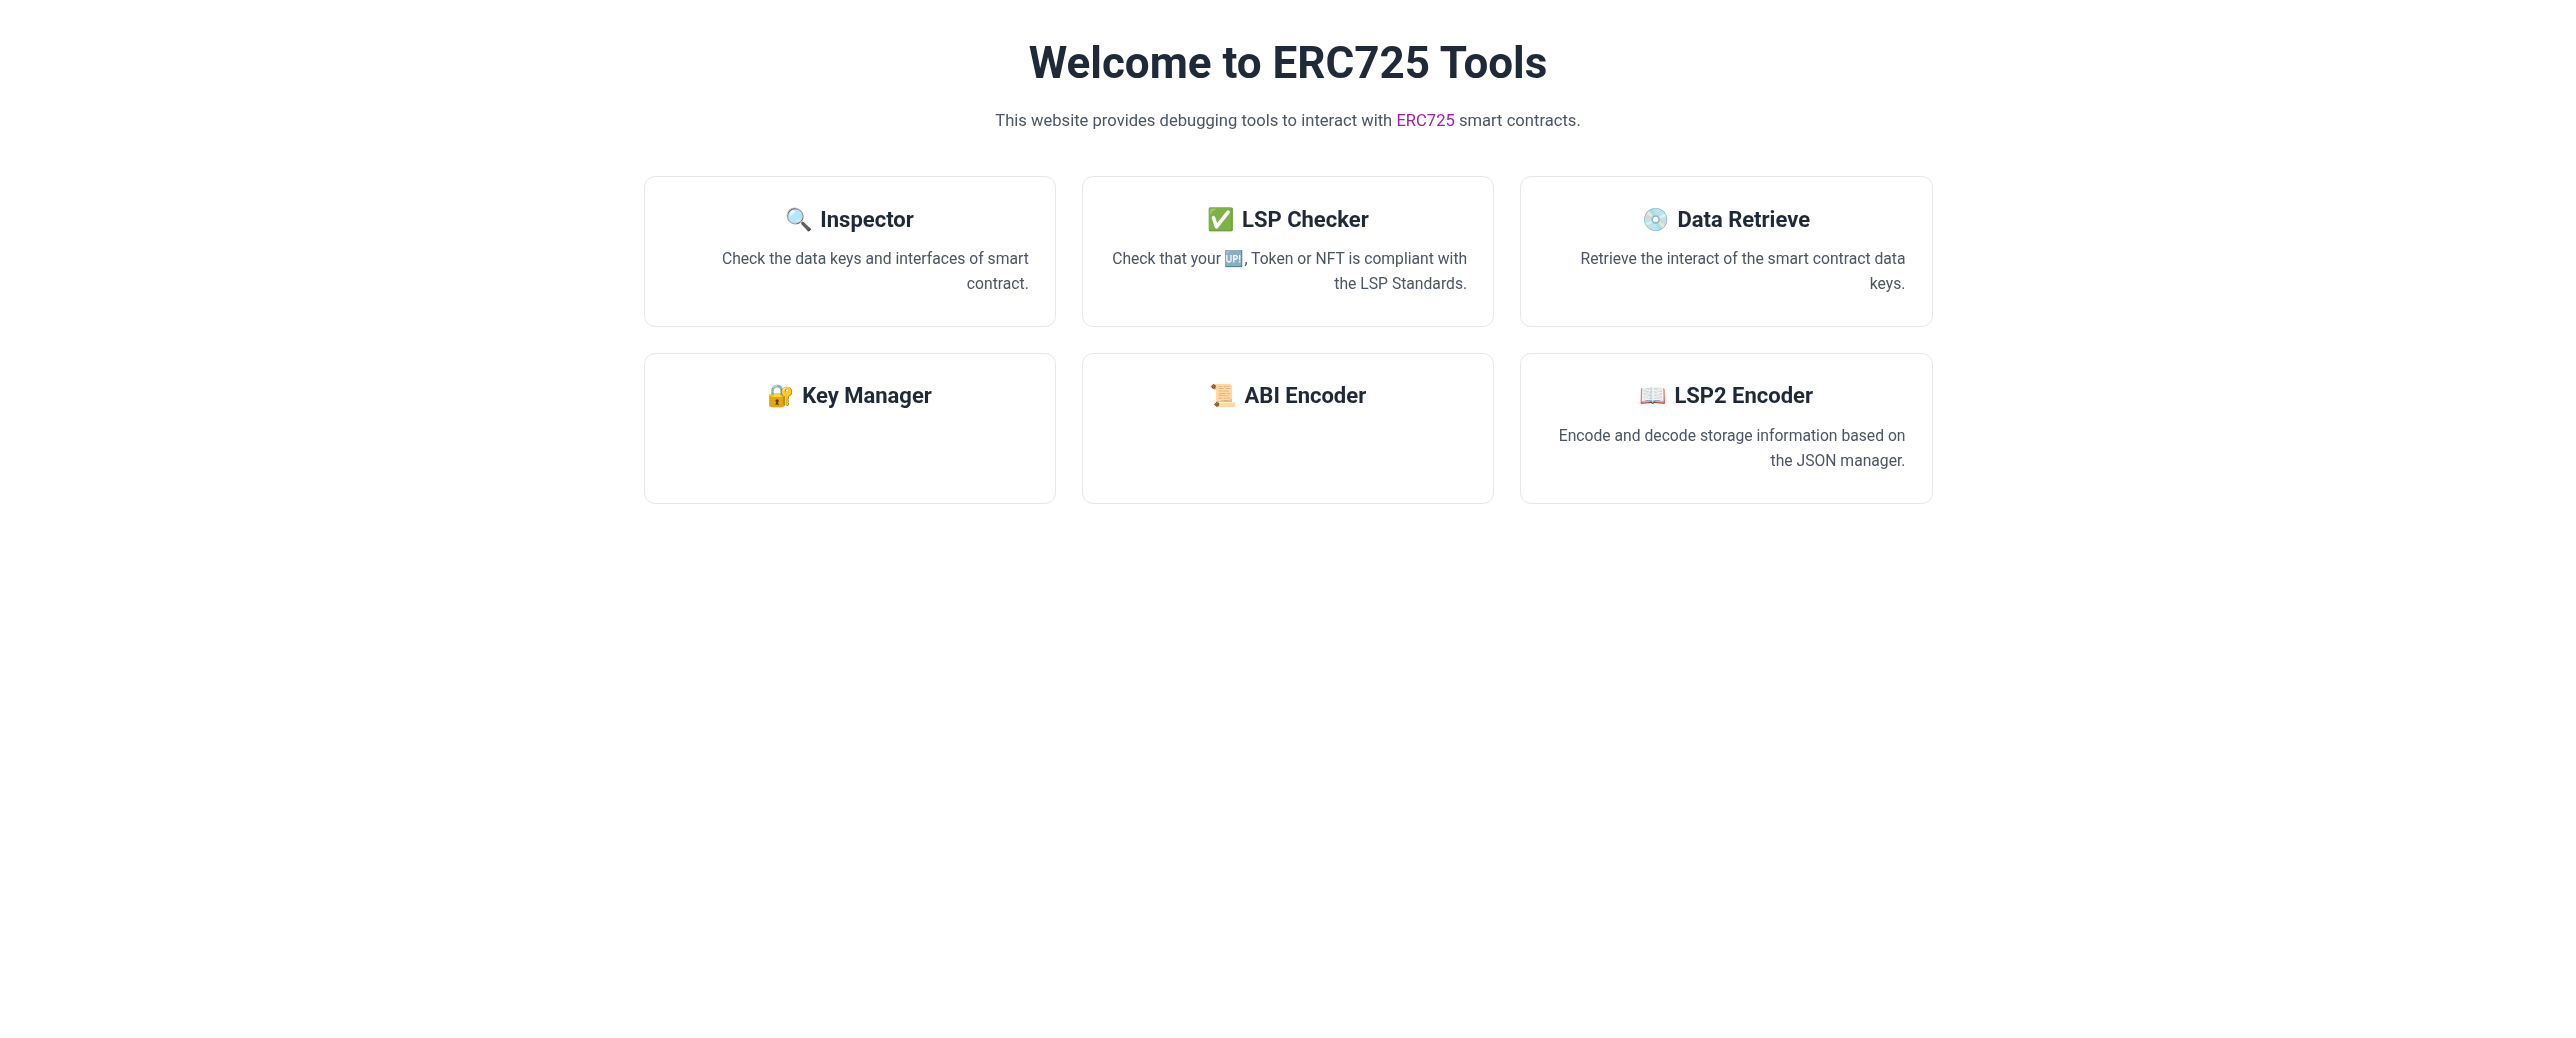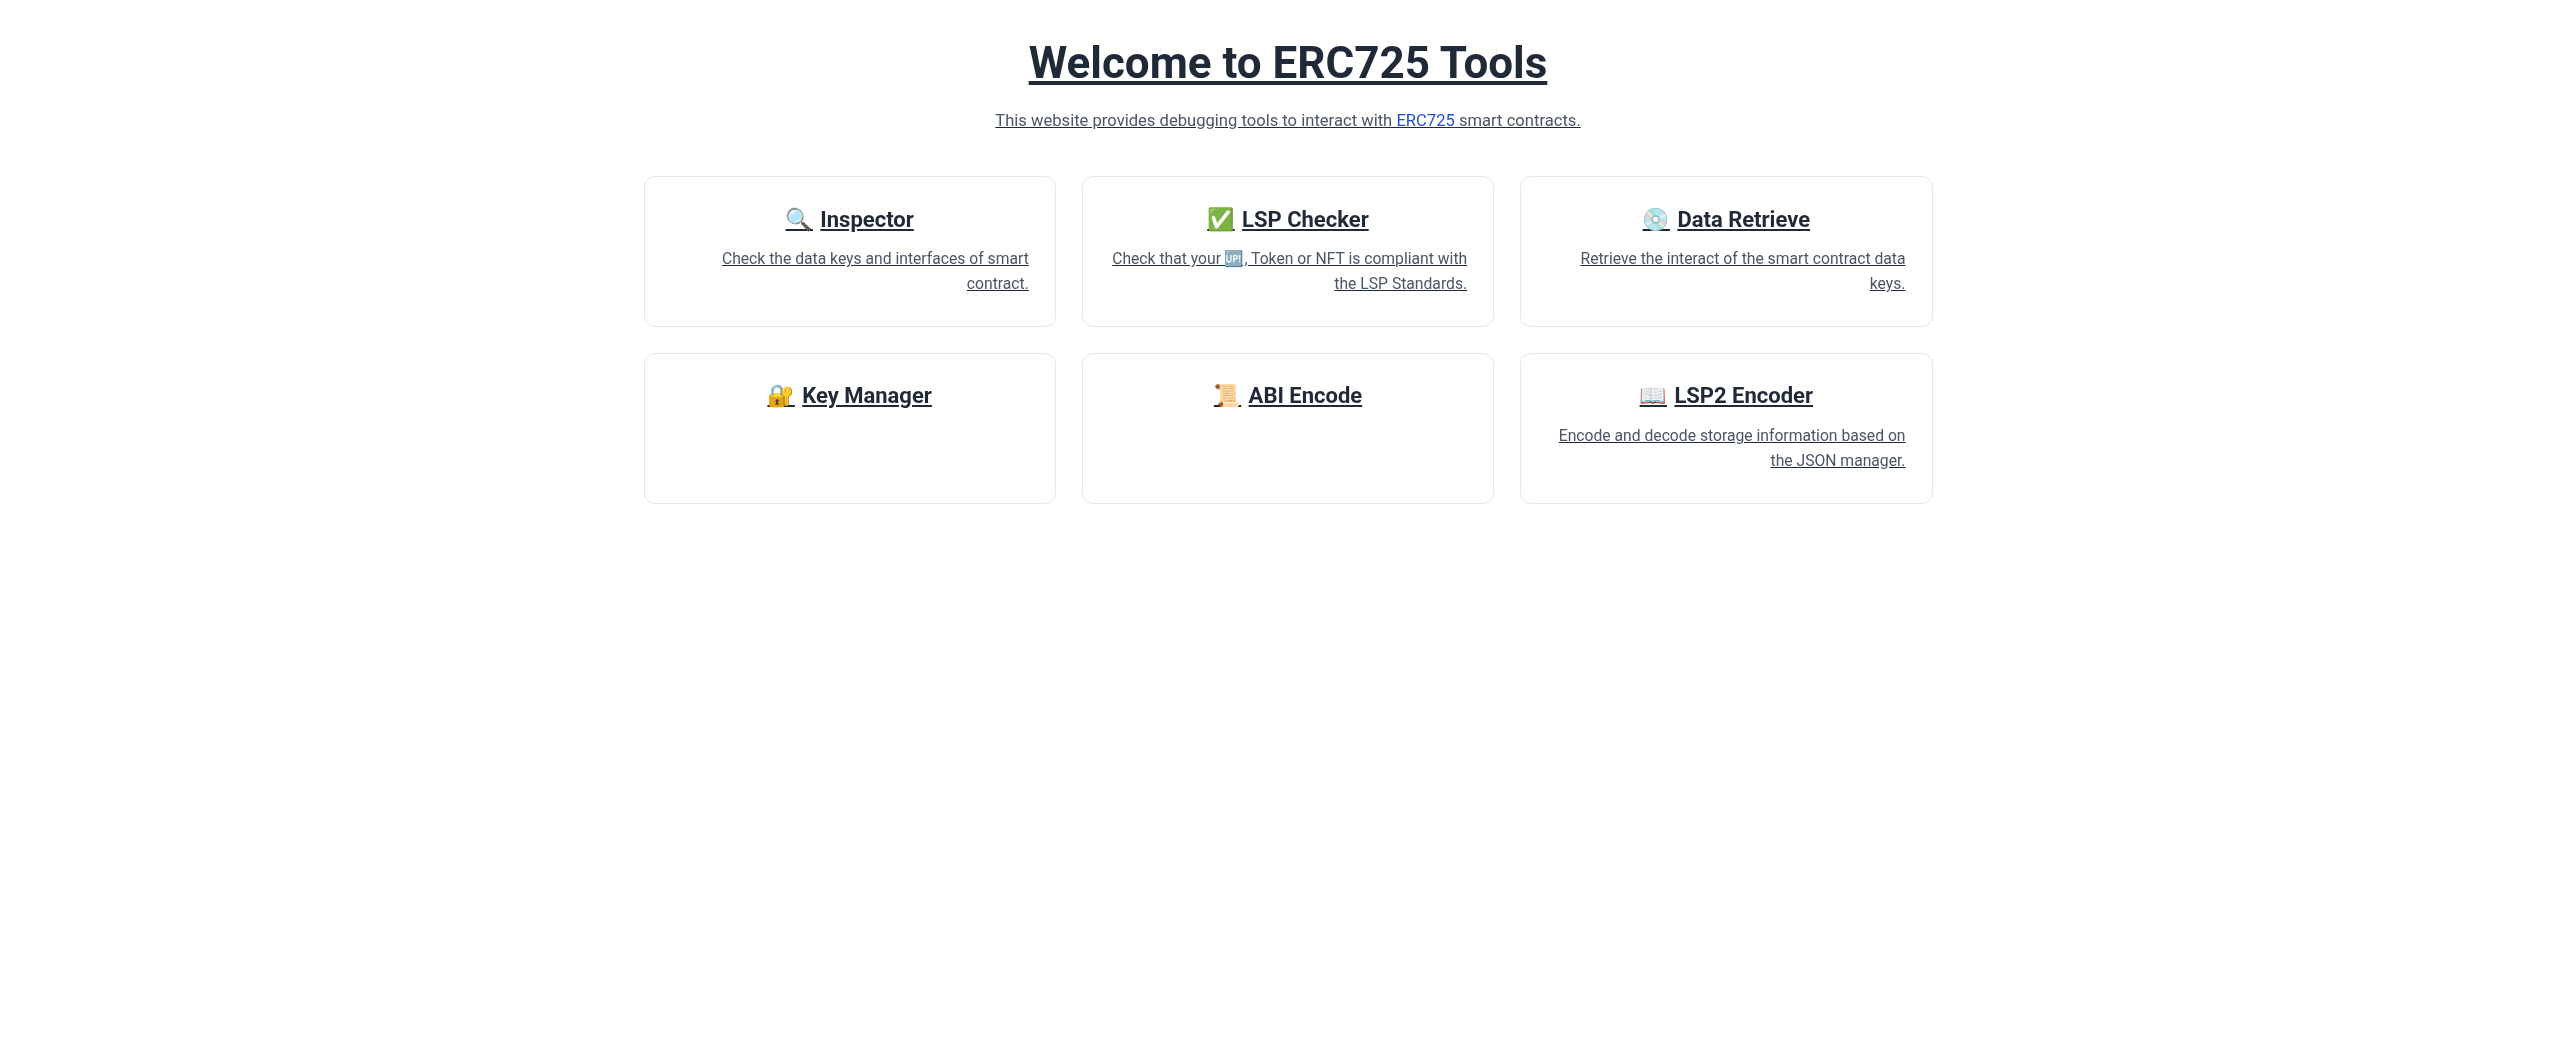--- a/index.html
+++ b/index.html
@@ -11,40 +11,39 @@
     body {
       font-family: -apple-system, BlinkMacSystemFont, "Segoe UI", Roboto, "Helvetica Neue", Arial, sans-serif;
       background: #ffffff;
       color: #1f2937;
       padding: 37px 18.4px;
     }
     
     .container {
       max-width: 1289px;
       margin: 0 auto;
-      text-decoration: underline;
     }
     
     .page-title {
       font-size: 44px;
       font-weight: 700;
       text-align: center;
       color: #1f2937;
       margin-bottom: 22px;
     }
     
     .subtitle {
       text-align: center;
       font-size: 16.6px;
       color: #4b5563;
       margin-bottom: 46px;
     }
     
     .subtitle a {
-      color: #1d4ed8;
+      color: #a21caf;
       text-decoration: none;
     }
     
     .grid {
       display: grid;
       grid-template-columns: repeat(3, 1fr);
       gap: 26px;
     }
     
     .card {
@@ -118,21 +117,21 @@
     <div class="card">
       <h2 class="card-title">
         <span class="card-icon">🔐</span>
         <span>Key Manager</span>
       </h2>
     </div>
 
     <div class="card">
       <h2 class="card-title">
         <span class="card-icon">📜</span>
-        <span>ABI Encode</span>
+        <span>ABI Encoder</span>
       </h2>
     </div>
 
     <div class="card">
       <h2 class="card-title">
         <span class="card-icon">📖</span>
         <span>LSP2 Encoder</span>
       </h2>
       <p class="card-description">Encode and decode storage information based on the JSON manager.</p>
     </div>

